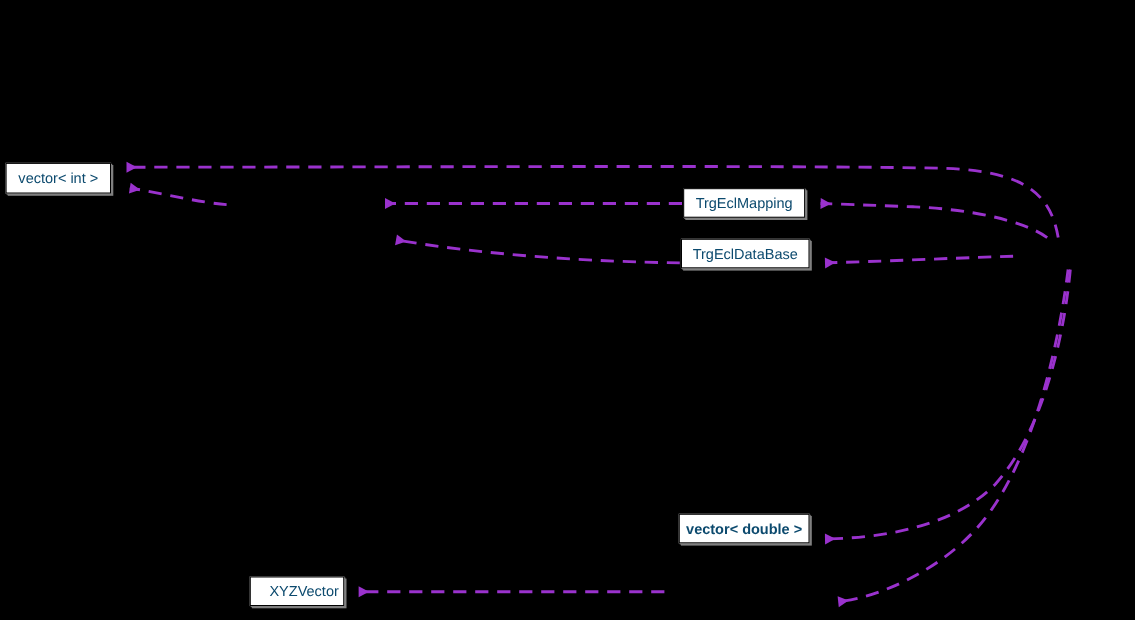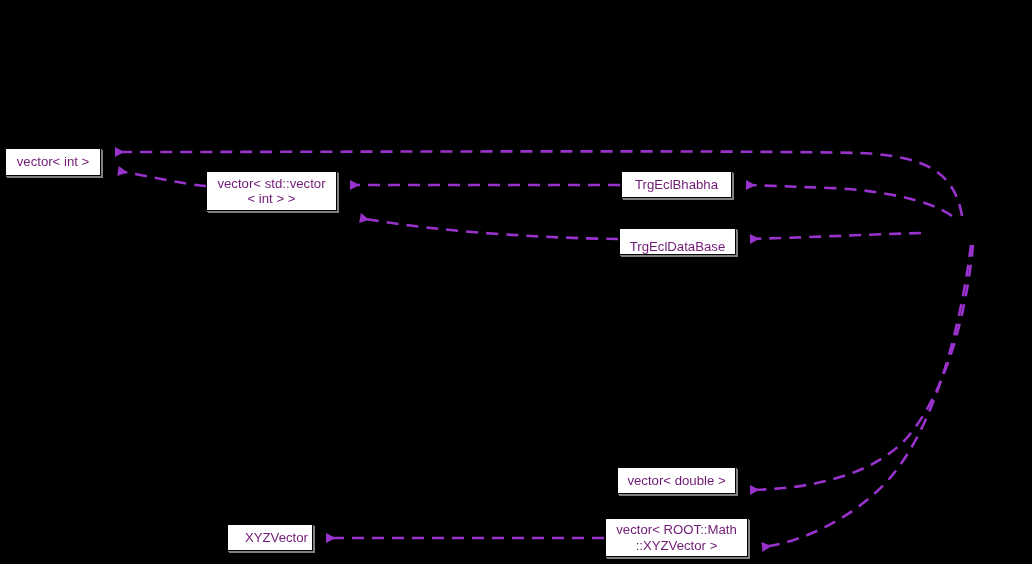--- a/index.html
+++ b/index.html
@@ -22,21 +22,21 @@
     left: 0;
     top: 0;
     width: 1032px;
     height: 564px;
   }
   .node {
     position: absolute;
     box-sizing: border-box;
     border: 1px solid #000000;
     background: #ffffff;
-    color: #701a75;
+    color: #0c4a6e;
     font-size: 13.2px;
     line-height: 15.5px;
     text-align: center;
     display: flex;
     align-items: center;
     justify-content: center;
     white-space: pre;
     box-shadow: 1px 1px 0 0 #808080, 2px 2px 0 0 #808080;
     z-index: 5;
   }
@@ -76,40 +76,32 @@
 
     <path d="M 971,245 C 963,310 940,420 890,478 C 855,518 800,543 762,547" fill="none" stroke="#9a32cd" stroke-width="2.6" stroke-dasharray="12,8" marker-end="url(#arrowL)"></path>
 
     <path d="M 604,538 L 326,538" fill="none" stroke="#9a32cd" stroke-width="2.6" stroke-dasharray="12,8" marker-end="url(#arrowL)"></path>
   </svg>
 
   <div class="node" style="left: 5px; top: 148px; width: 96px; height: 28px;">
     <span class="label">vector&lt; int &gt;</span>
   </div>
 
-  <div class="node" style="left: 206px; top: 171px; width: 131px; height: 40px;">
-    <span class="label">vector&lt; std::vector
-&lt; int &gt; &gt;</span>
+
+  <div class="node" style="left: 621px; top: 171px; width: 111px; height: 27px;">
+    <span class="label">TrgEclMapping</span>
   </div>
 
-  <div class="node" style="left: 621px; top: 171px; width: 111px; height: 27px;">
-    <span class="label">TrgEclBhabha</span>
-  </div>
-
-  <div class="node" style="left: 619px; top: 228px; width: 117px; height: 27px; align-items: flex-end;">
+  <div class="node" style="left: 619px; top: 217px; width: 117px; height: 27px;">
     <span class="label">TrgEclDataBase</span>
   </div>
 
 
-  <div class="node" style="left: 617px; top: 467px; width: 119px; height: 27px;">
+  <div class="node" style="left: 617px; top: 467px; width: 119px; height: 27px; font-weight: bold;">
     <span class="label">vector&lt; double &gt;</span>
   </div>
 
   <div class="node" style="left: 227px; top: 524px; width: 86px; height: 27px; justify-content: flex-end;">
     <span class="label">XYZVector</span>
   </div>
 
-  <div class="node" style="left: 605px; top: 518px; width: 143px; height: 39px;">
-    <span class="label">vector&lt; ROOT::Math
-::XYZVector &gt;</span>
-  </div>
 
 </div>
 
 </body></html>

